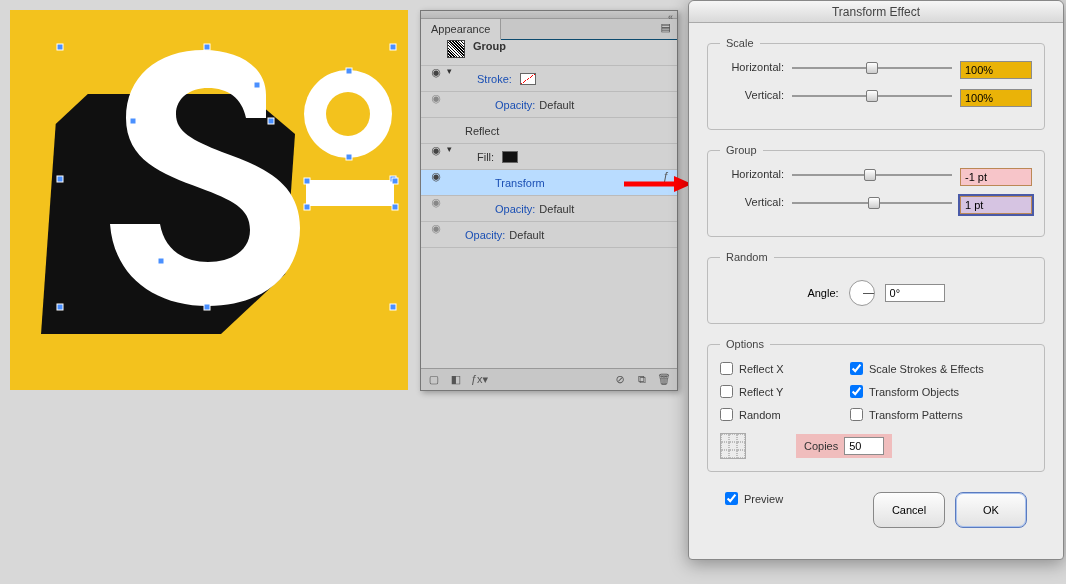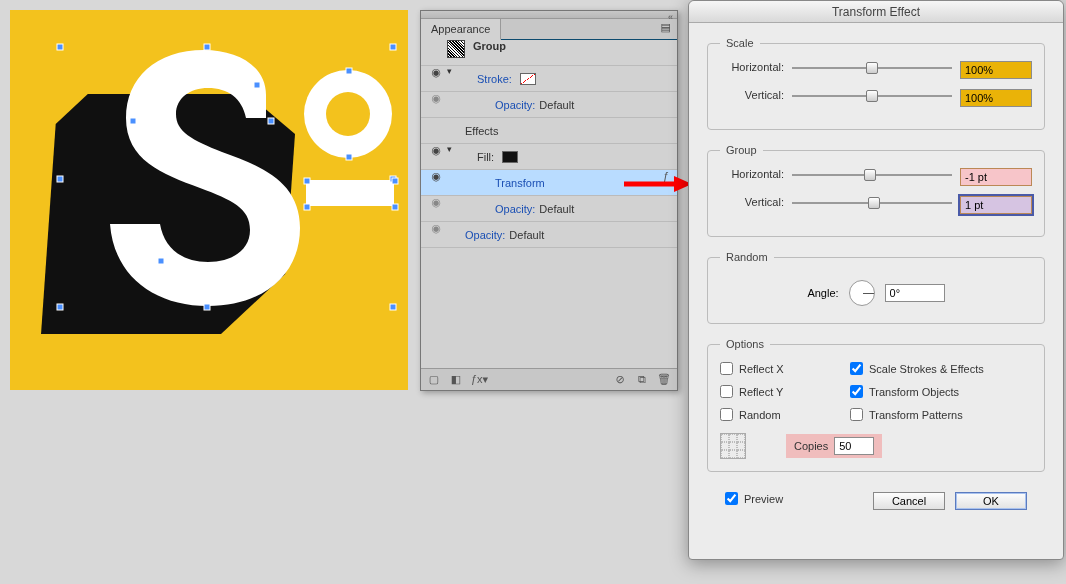--- a/index.html
+++ b/index.html
@@ -63,30 +63,30 @@
 
 .rotate-row { display: flex; align-items: center; gap: 10px; justify-content: center; height: 36px; }
 .angle-dial { width: 26px; height: 26px; border: 1px solid #999; border-radius: 50%; background: #fff; position: relative; }
 .angle-dial::after { content: ""; position: absolute; left: 13px; top: 12px; width: 11px; height: 1px; background: #555; }
 .deg-input { width: 60px; height: 18px; border: 1px solid #8c8c8c; background: #fff; padding: 1px 4px; }
 
 .options-grid { display: grid; grid-template-columns: 1fr 1.4fr; row-gap: 10px; }
 .chk { display: flex; align-items: center; gap: 6px; color: #333; }
 .chk input { width: 13px; height: 13px; }
 
-.options-footer { display: flex; align-items: center; margin-top: 12px; }
+.options-footer { display: flex; align-items: center; gap: 10px; margin-top: 12px; }
 .registration { width: 26px; height: 26px; display: grid; grid-template-columns: repeat(3,1fr); grid-template-rows: repeat(3,1fr); border: 1px solid #aaa; }
 .registration div { border: 1px dotted #bbb; }
 .copies-area { display: flex; align-items: center; gap: 6px; background: #f0bdbd; padding: 3px 8px; margin-left: 40px; }
 .copies-area .lbl { color: #333; }
 .copies-input { width: 40px; height: 18px; border: 1px solid #8c8c8c; background: #fff; padding: 1px 4px; }
 
 .dialog-footer { display: flex; align-items: flex-start; gap: 10px; padding: 6px 18px 0 18px; }
 .dialog-footer .chk { margin-right: auto; }
-.btn { min-width: 72px; height: 18px; border: 1px solid #888; border-radius: 0; background: linear-gradient(#fdfdfd,#e2e2e2); font-size: 11px; }
+.btn { min-width: 72px; height: 36px; border: 1px solid #888; border-radius: 8px; background: linear-gradient(#fdfdfd,#e2e2e2); font-size: 11px; }
 .btn.default { border: 1px solid #5b7bbf; box-shadow: 0 0 0 1px #a9c2ee inset; }
 </style>
 </head>
 <body>
 
 <div class="canvas-area">
   <div class="artboard">
     <svg width="398" height="380">
 
       <path d="M 90 60 L 60 90 L 60 300 L 240 300 L 300 240 L 300 100 L 250 60 Z" fill="#101010" transform="translate(-8,24) skewX(-4)"></path>
@@ -160,21 +160,21 @@
     </div>
     <div class="app-row">
       <span class="eye dim">◉</span>
       <span class="indent2">
         <span class="link-txt">Opacity:</span>
         <span class="plain-txt">Default</span>
       </span>
     </div>
     <div class="app-row">
       <span class="eye"></span>
-      <span class="indent1 plain-txt">Effects</span>
+      <span class="indent1 plain-txt">Reflect</span>
     </div>
     <div class="app-row">
       <span class="eye">◉</span>
       <span class="disclose">▾</span>
       <span class="indent1">
         <span class="plain-txt">Fill:</span>
         <span class="fill-swatch"></span>
       </span>
     </div>
     <div class="app-row selected">

